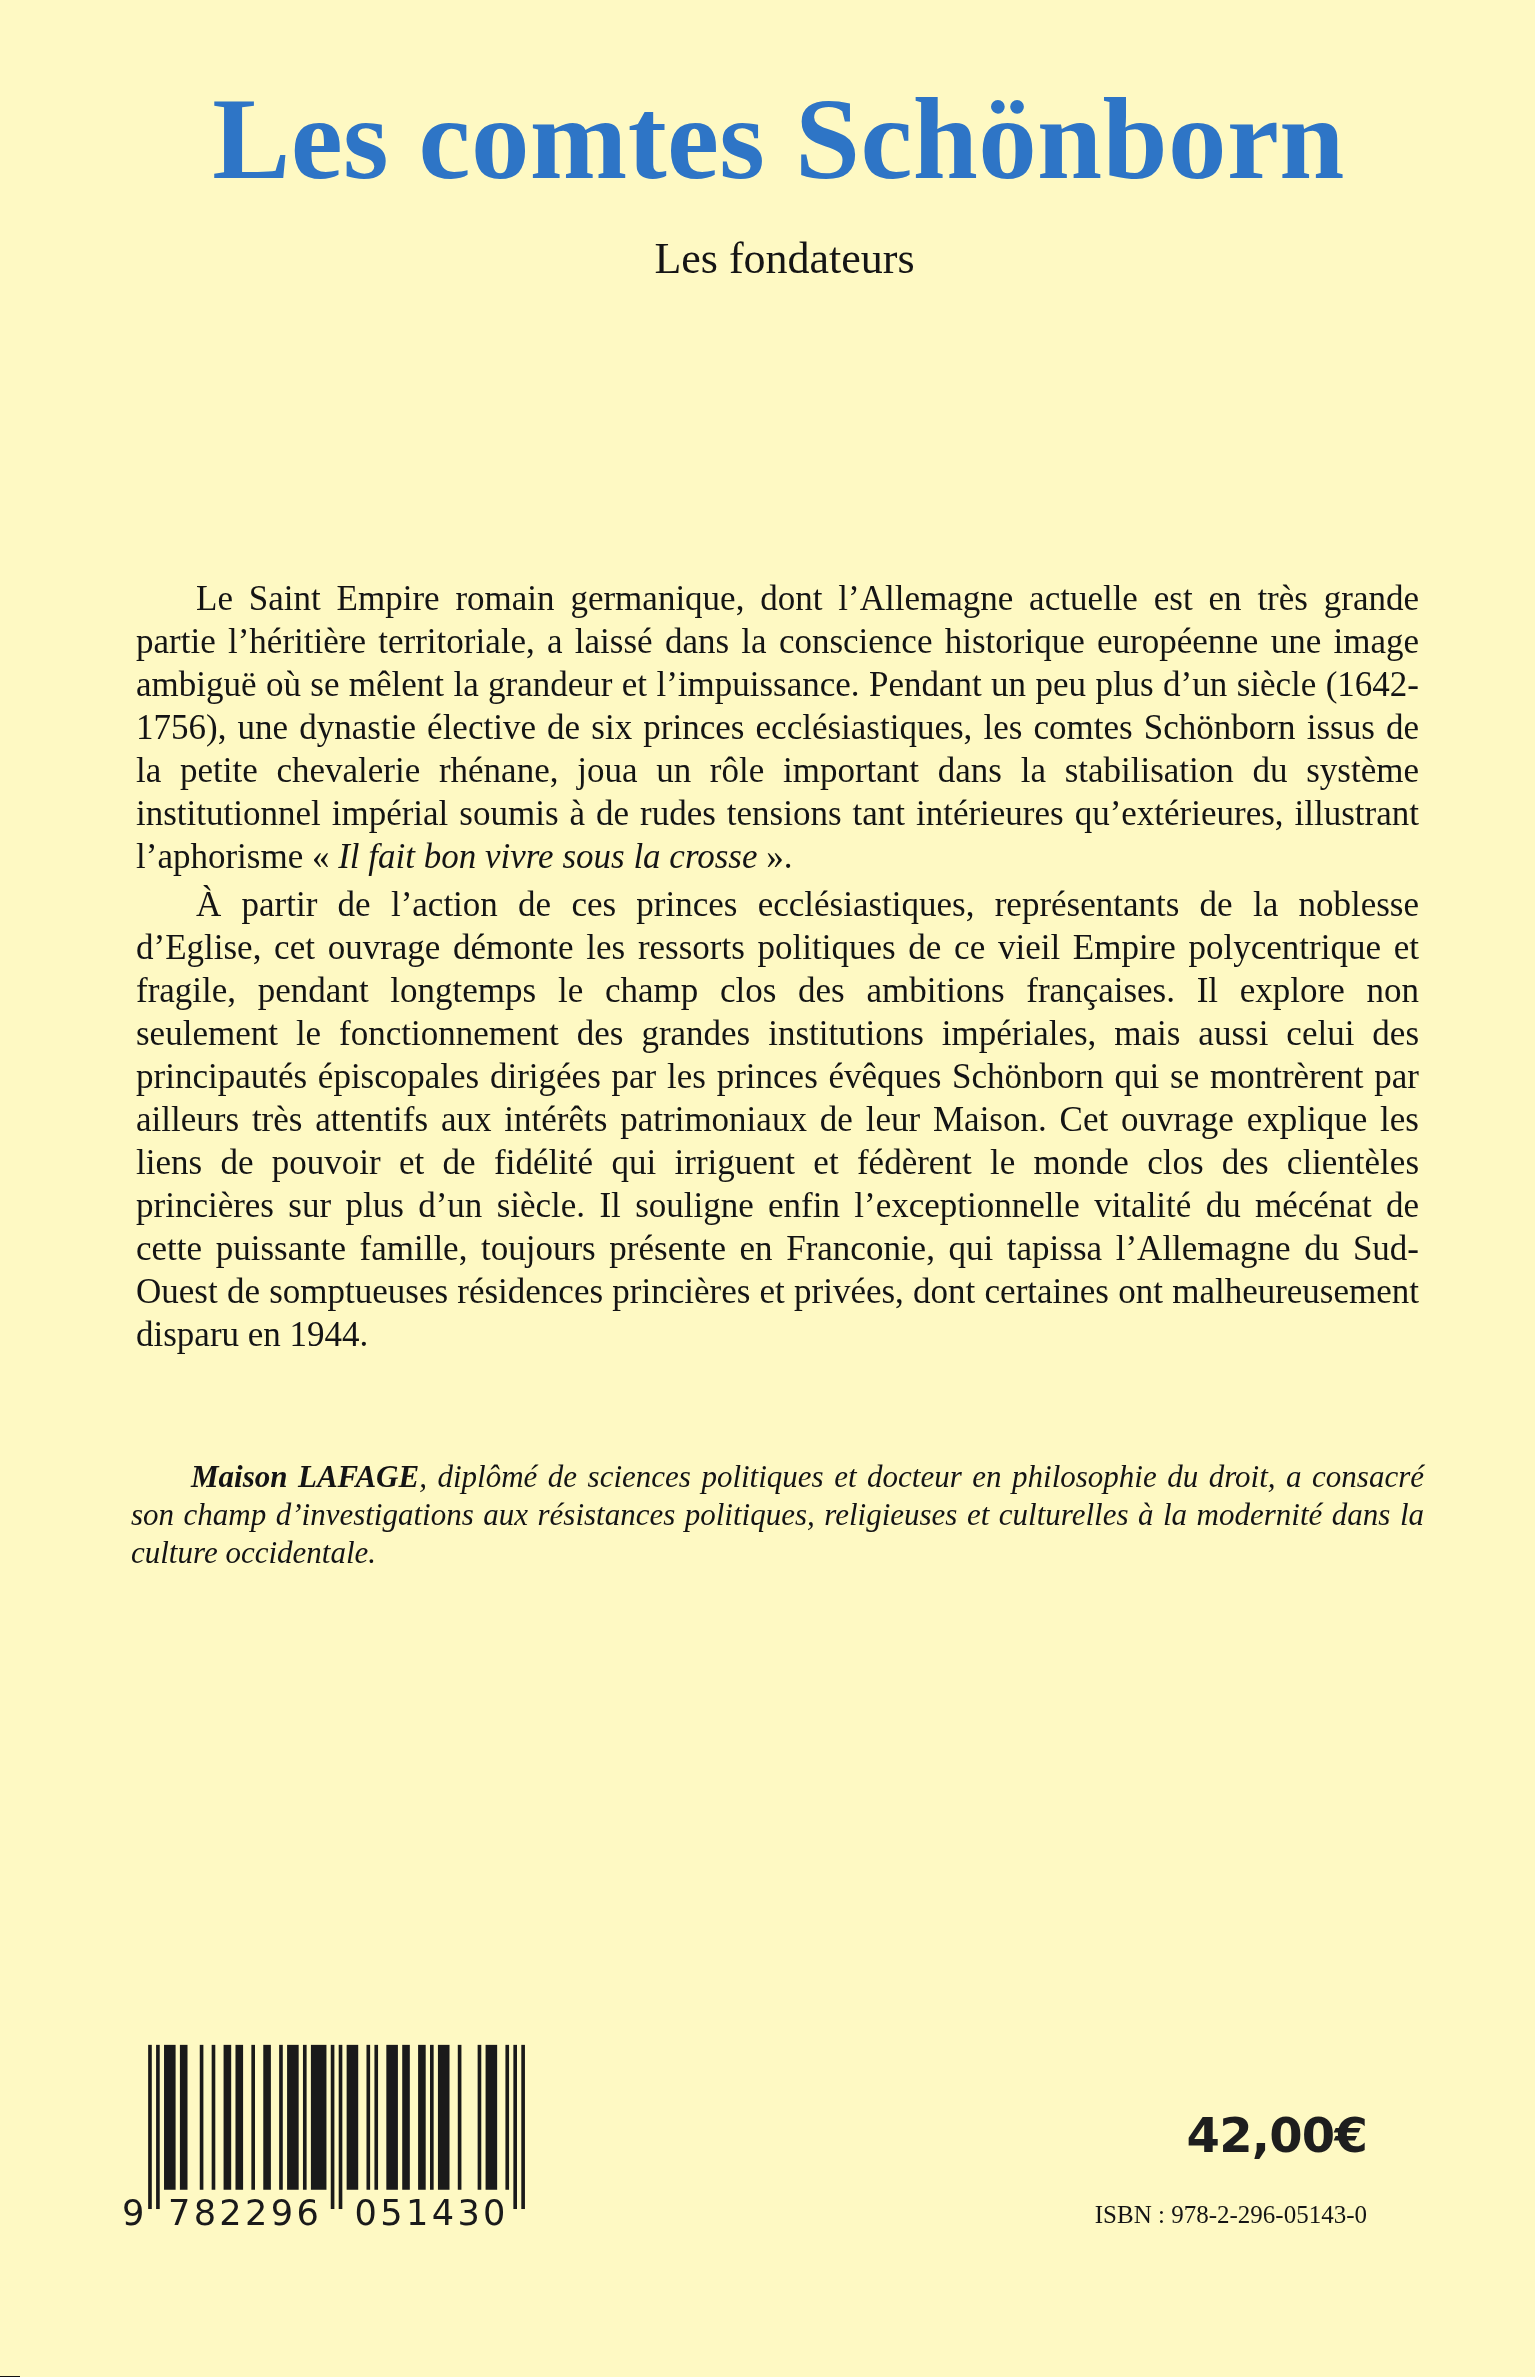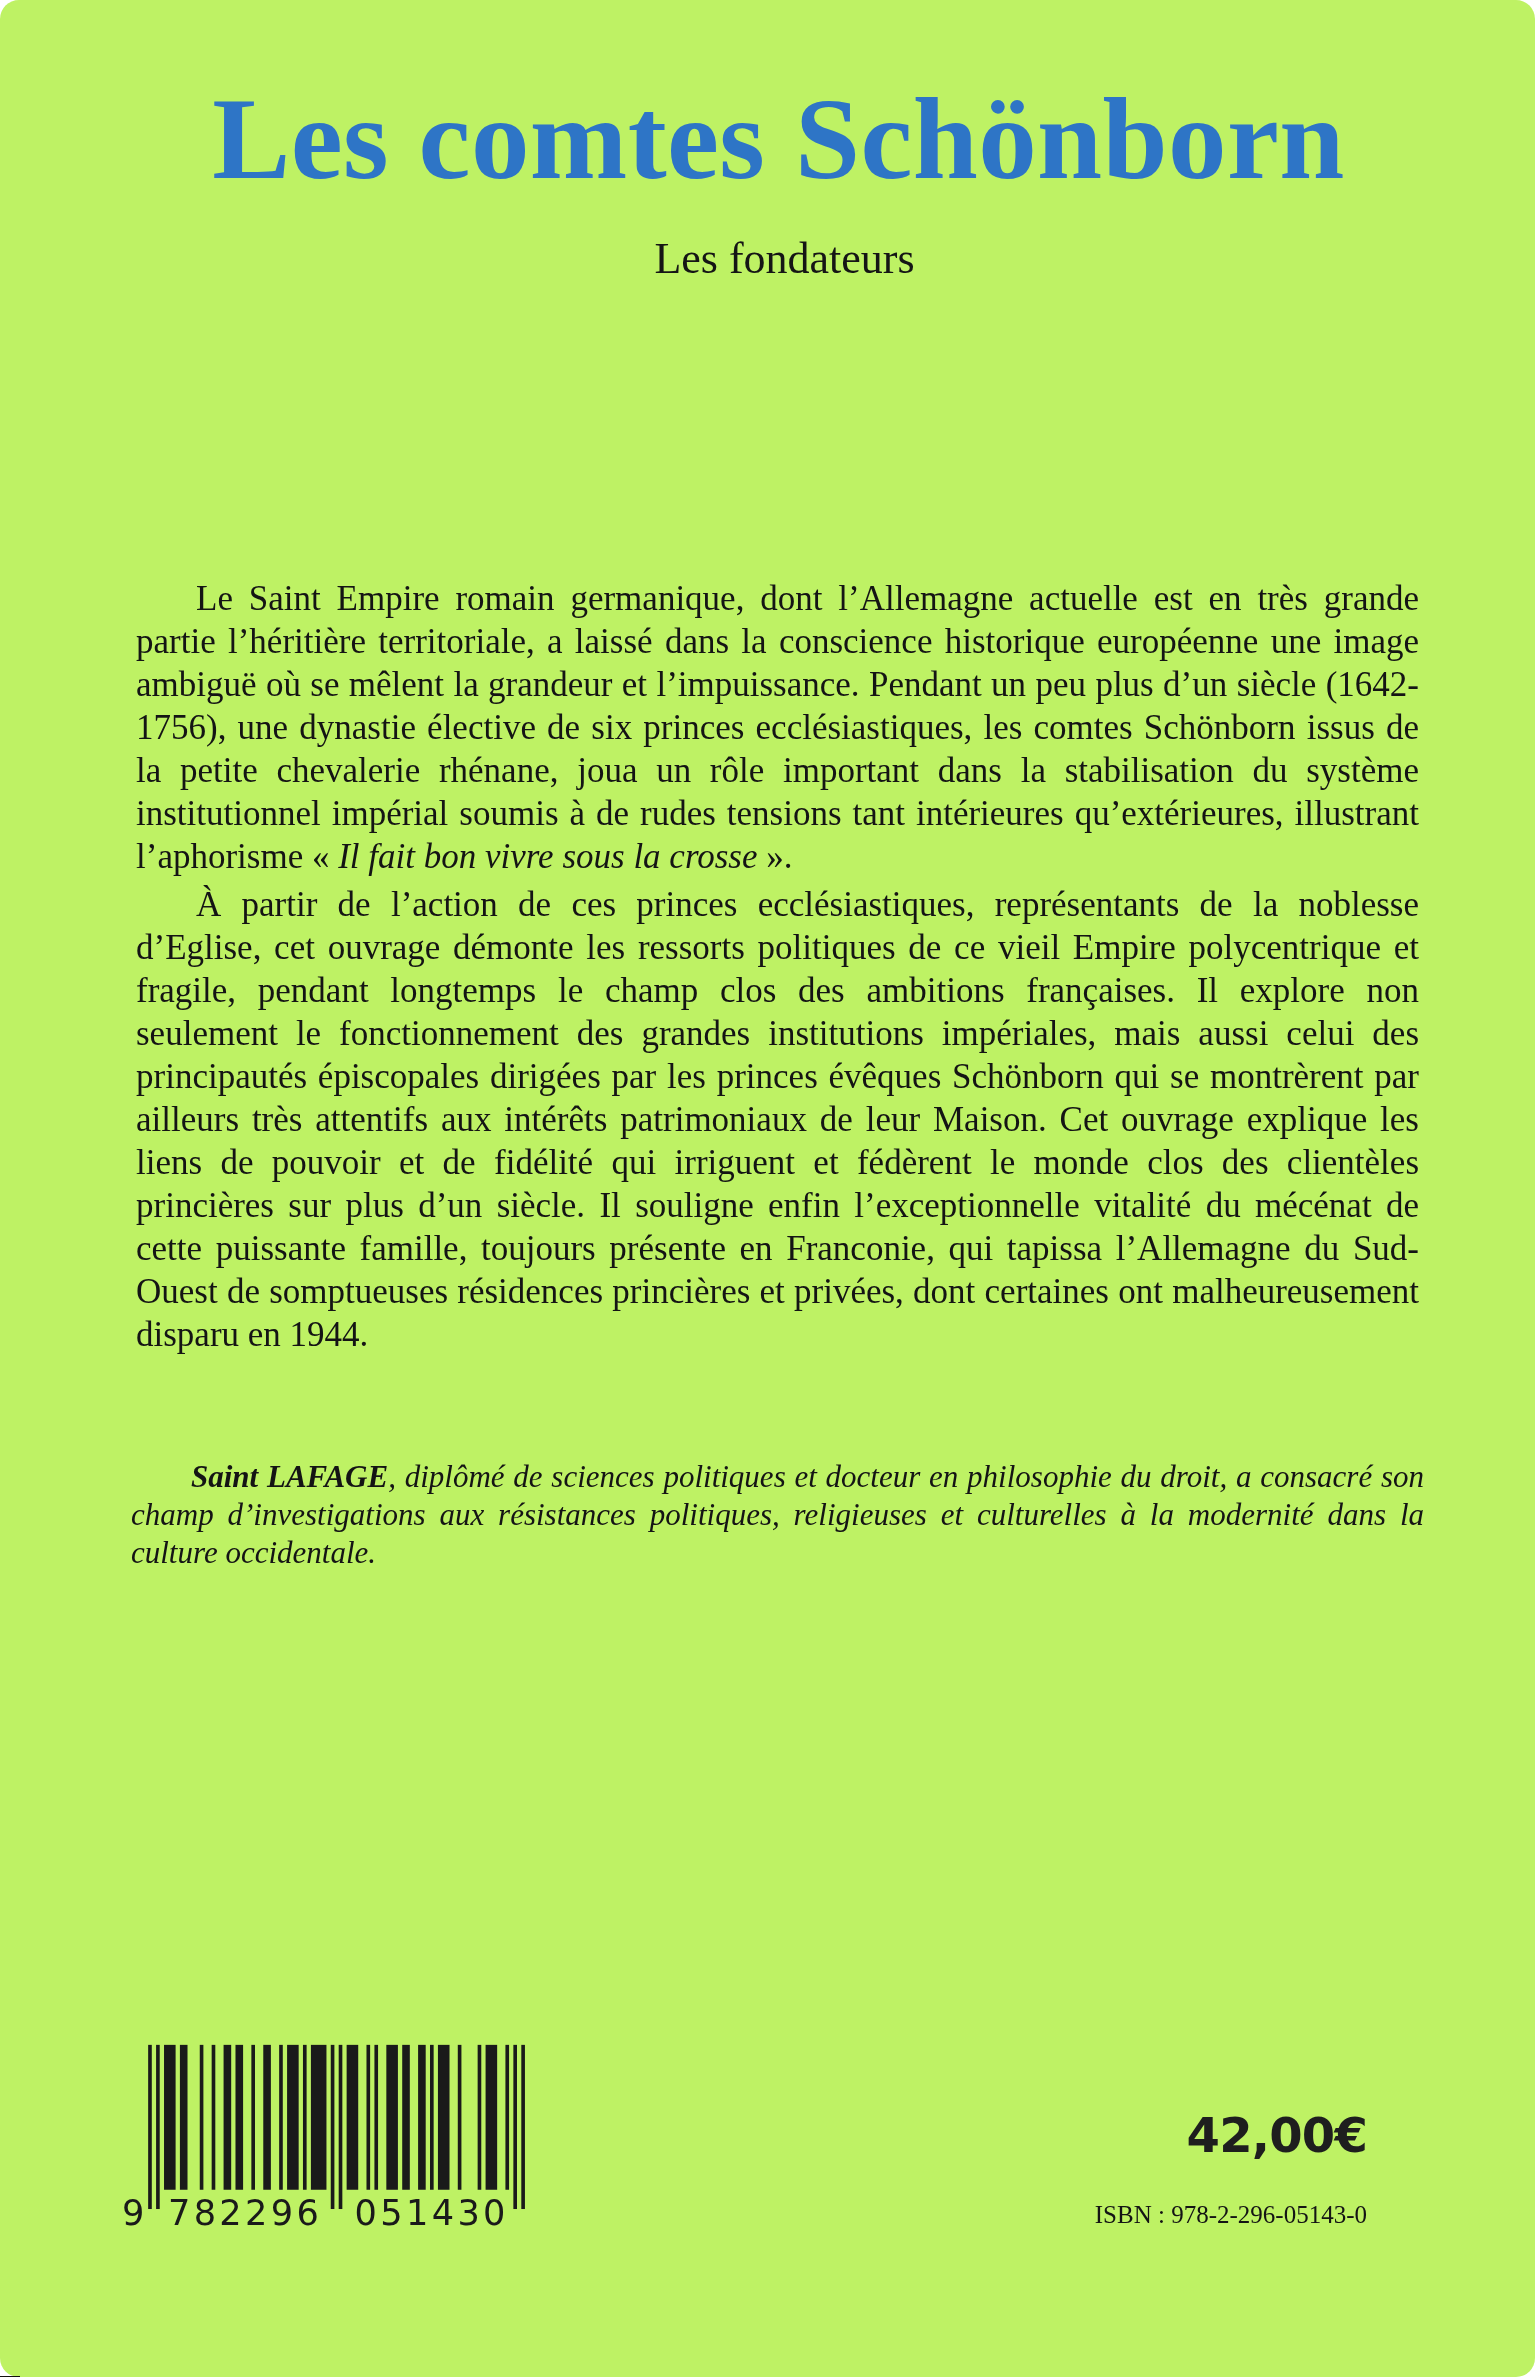--- a/index.html
+++ b/index.html
@@ -11,22 +11,21 @@
       width: 1535px;
       height: 2377px;
       position: relative;
       overflow: hidden;
       font-family: "Liberation Serif", "DejaVu Serif", serif;
       color: #141414;
     }
     .cover {
       position: absolute;
       inset: 0;
-      background: #bef264;
-      border-radius: 19px;
+      background: #fef9c3;
     }
     .title {
       position: absolute;
       left: 0;
       width: 1557px;
       top: 72px;
       text-align: center;
       font-size: 117px;
       line-height: 134px;
       font-weight: bold;
@@ -125,21 +124,21 @@
 
   <div class="title">Les comtes Schönborn</div>
 
   <div class="subtitle">Les fondateurs</div>
 
   <div class="body-text">
     <p><span>Le Saint Empire romain germanique, dont l’Allemagne actuelle est en très grande partie l’héritière territoriale, a laissé dans la conscience historique européenne une image ambiguë où se mêlent la grandeur et l’impuissance. Pendant un peu plus d’un siècle (1642-1756), une dynastie élective de six princes ecclésiastiques, les comtes Schönborn issus de la petite chevalerie rhénane, joua un rôle important dans la stabilisation du système institutionnel impérial soumis à de rudes tensions tant intérieures qu’extérieures, illustrant l’aphorisme « </span><em>Il fait bon vivre sous la crosse</em><span> ».</span></p>
     <p>À partir de l’action de ces princes ecclésiastiques, représentants de la noblesse d’Eglise, cet ouvrage démonte les ressorts politiques de ce vieil Empire polycentrique et fragile, pendant longtemps le champ clos des ambitions françaises. Il explore non seulement le fonctionnement des grandes institutions impériales, mais aussi celui des principautés épiscopales dirigées par les princes évêques Schönborn qui se montrèrent par ailleurs très attentifs aux intérêts patrimoniaux de leur Maison. Cet ouvrage explique les liens de pouvoir et de fidélité qui irriguent et fédèrent le monde clos des clientèles princières sur plus d’un siècle. Il souligne enfin l’exceptionnelle vitalité du mécénat de cette puissante famille, toujours présente en Franconie, qui tapissa l’Allemagne du Sud-Ouest de somptueuses résidences princières et privées, dont certaines ont malheureusement disparu en 1944.</p>
   </div>
 
-  <div class="author"><span class="author-name">Saint LAFAGE</span><span>, diplômé de sciences politiques et docteur en philosophie du droit, a consacré son champ d’investigations aux résistances politiques, religieuses et culturelles à la modernité dans la culture occidentale.</span></div>
+  <div class="author"><span class="author-name">Maison LAFAGE</span><span>, diplômé de sciences politiques et docteur en philosophie du droit, a consacré son champ d’investigations aux résistances politiques, religieuses et culturelles à la modernité dans la culture occidentale.</span></div>
 
   <div class="barcode">
     <svg id="barcode-svg" width="436" height="201" viewBox="0 0 520 240">
         <rect x="56.00" y="7" width="4.34" height="196" fill="#1a1a1a"></rect>
         <rect x="65.48" y="7" width="4.34" height="196" fill="#1a1a1a"></rect>
         <rect x="74.96" y="7" width="13.82" height="173" fill="#1a1a1a"></rect>
         <rect x="93.92" y="7" width="9.08" height="173" fill="#1a1a1a"></rect>
         <rect x="117.62" y="7" width="4.34" height="173" fill="#1a1a1a"></rect>
         <rect x="131.84" y="7" width="4.34" height="173" fill="#1a1a1a"></rect>
         <rect x="146.06" y="7" width="9.08" height="173" fill="#1a1a1a"></rect>

